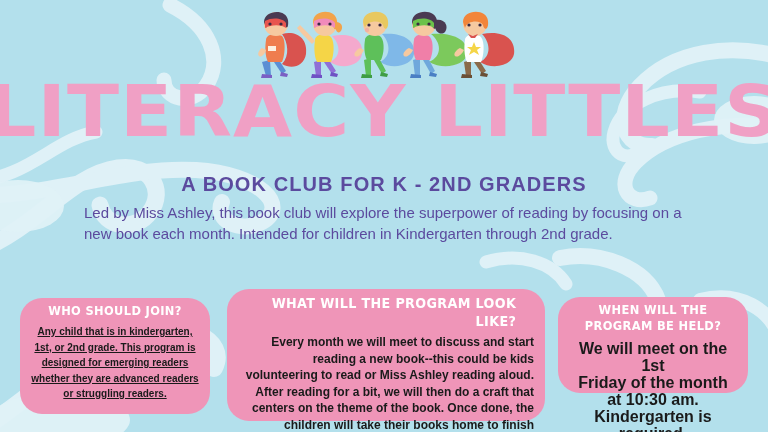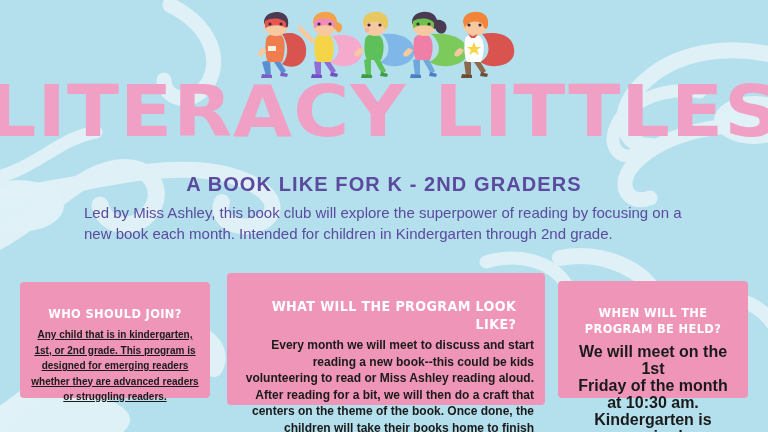--- a/index.html
+++ b/index.html
@@ -83,23 +83,24 @@
     font-size: 15px;
     line-height: 21px;
     font-weight: 500;
     color: #5b4a9e;
   }
 
   
   .card {
     position: absolute;
     background: #ef95b8;
-    border-radius: 4px;
-    padding: 24px 11px 10px;
+    border-radius: 22px;
+    padding: 5px 11px 10px;
     text-align: center;
+    margin-top: 16px;
   }
 
   .card-title {
     font-family: "DejaVu Sans", sans-serif;
     color: #ffffff;
     font-weight: 700;
     letter-spacing: 0.4px;
     transform: scaleX(0.88);
     transform-origin: 50% 50%;
   }
@@ -125,21 +126,21 @@
     height: 132px;
     text-align: right;
   }
   #card-2 .card-title { font-size: 14.5px; line-height: 18px; margin-bottom: 4px; }
   #card-2 .card-body  { font-size: 12px; line-height: 16.5px; }
 
   #card-3 {
     left: 558px;
     top: 281px;
     width: 190px;
-    height: 117px;
+    height: 96px;
   }
   #card-3 .card-title { font-size: 13px; line-height: 16px; margin-bottom: 6px; }
   #card-3 .card-body  { font-size: 16px; line-height: 17px; }
 
   .strong { font-weight: 800; }
 </style>
 </head>
 <body>
 
 <div id="poster">
@@ -247,21 +248,21 @@
       <circle cx="27" cy="20" r="12" fill="#f6c9a0"></circle>
       <path d="M15 18 C15 5 39 4 40 17 C41 26 36 27 35 21 C33 16 19 16 17 24 Z" fill="#f2853a"></path>
       <circle cx="21" cy="21" r="1.6" fill="#3a2a42"></circle>
       <circle cx="32" cy="21" r="1.6" fill="#3a2a42"></circle>
       <path d="M20 30 L25 32 L30 30 L27 34 L23 34 Z" fill="#d9534f"></path>
     </g>
   </svg>
 
   <div id="title">LITERACY LITTLES</div>
 
-  <div id="subtitle">A BOOK LIKE FOR K - 2ND GRADERS</div>
+  <div id="subtitle">A BOOK CLUB FOR K - 2ND GRADERS</div>
 
   <div id="intro">Led by Miss Ashley, this book club will explore the superpower of reading by focusing on a new book each month. Intended for children in Kindergarten through 2nd grade.</div>
 
   <div class="card" id="card-1">
     <div class="card-title">WHO SHOULD JOIN?</div>
     <div class="card-body">Any child that is in kindergarten, 1st, or 2nd grade. This program is designed for emerging readers whether they are advanced readers or struggling readers.</div>
   </div>
 
   <div class="card" id="card-2">
     <div class="card-title">WHAT WILL THE PROGRAM LOOK LIKE?</div>

